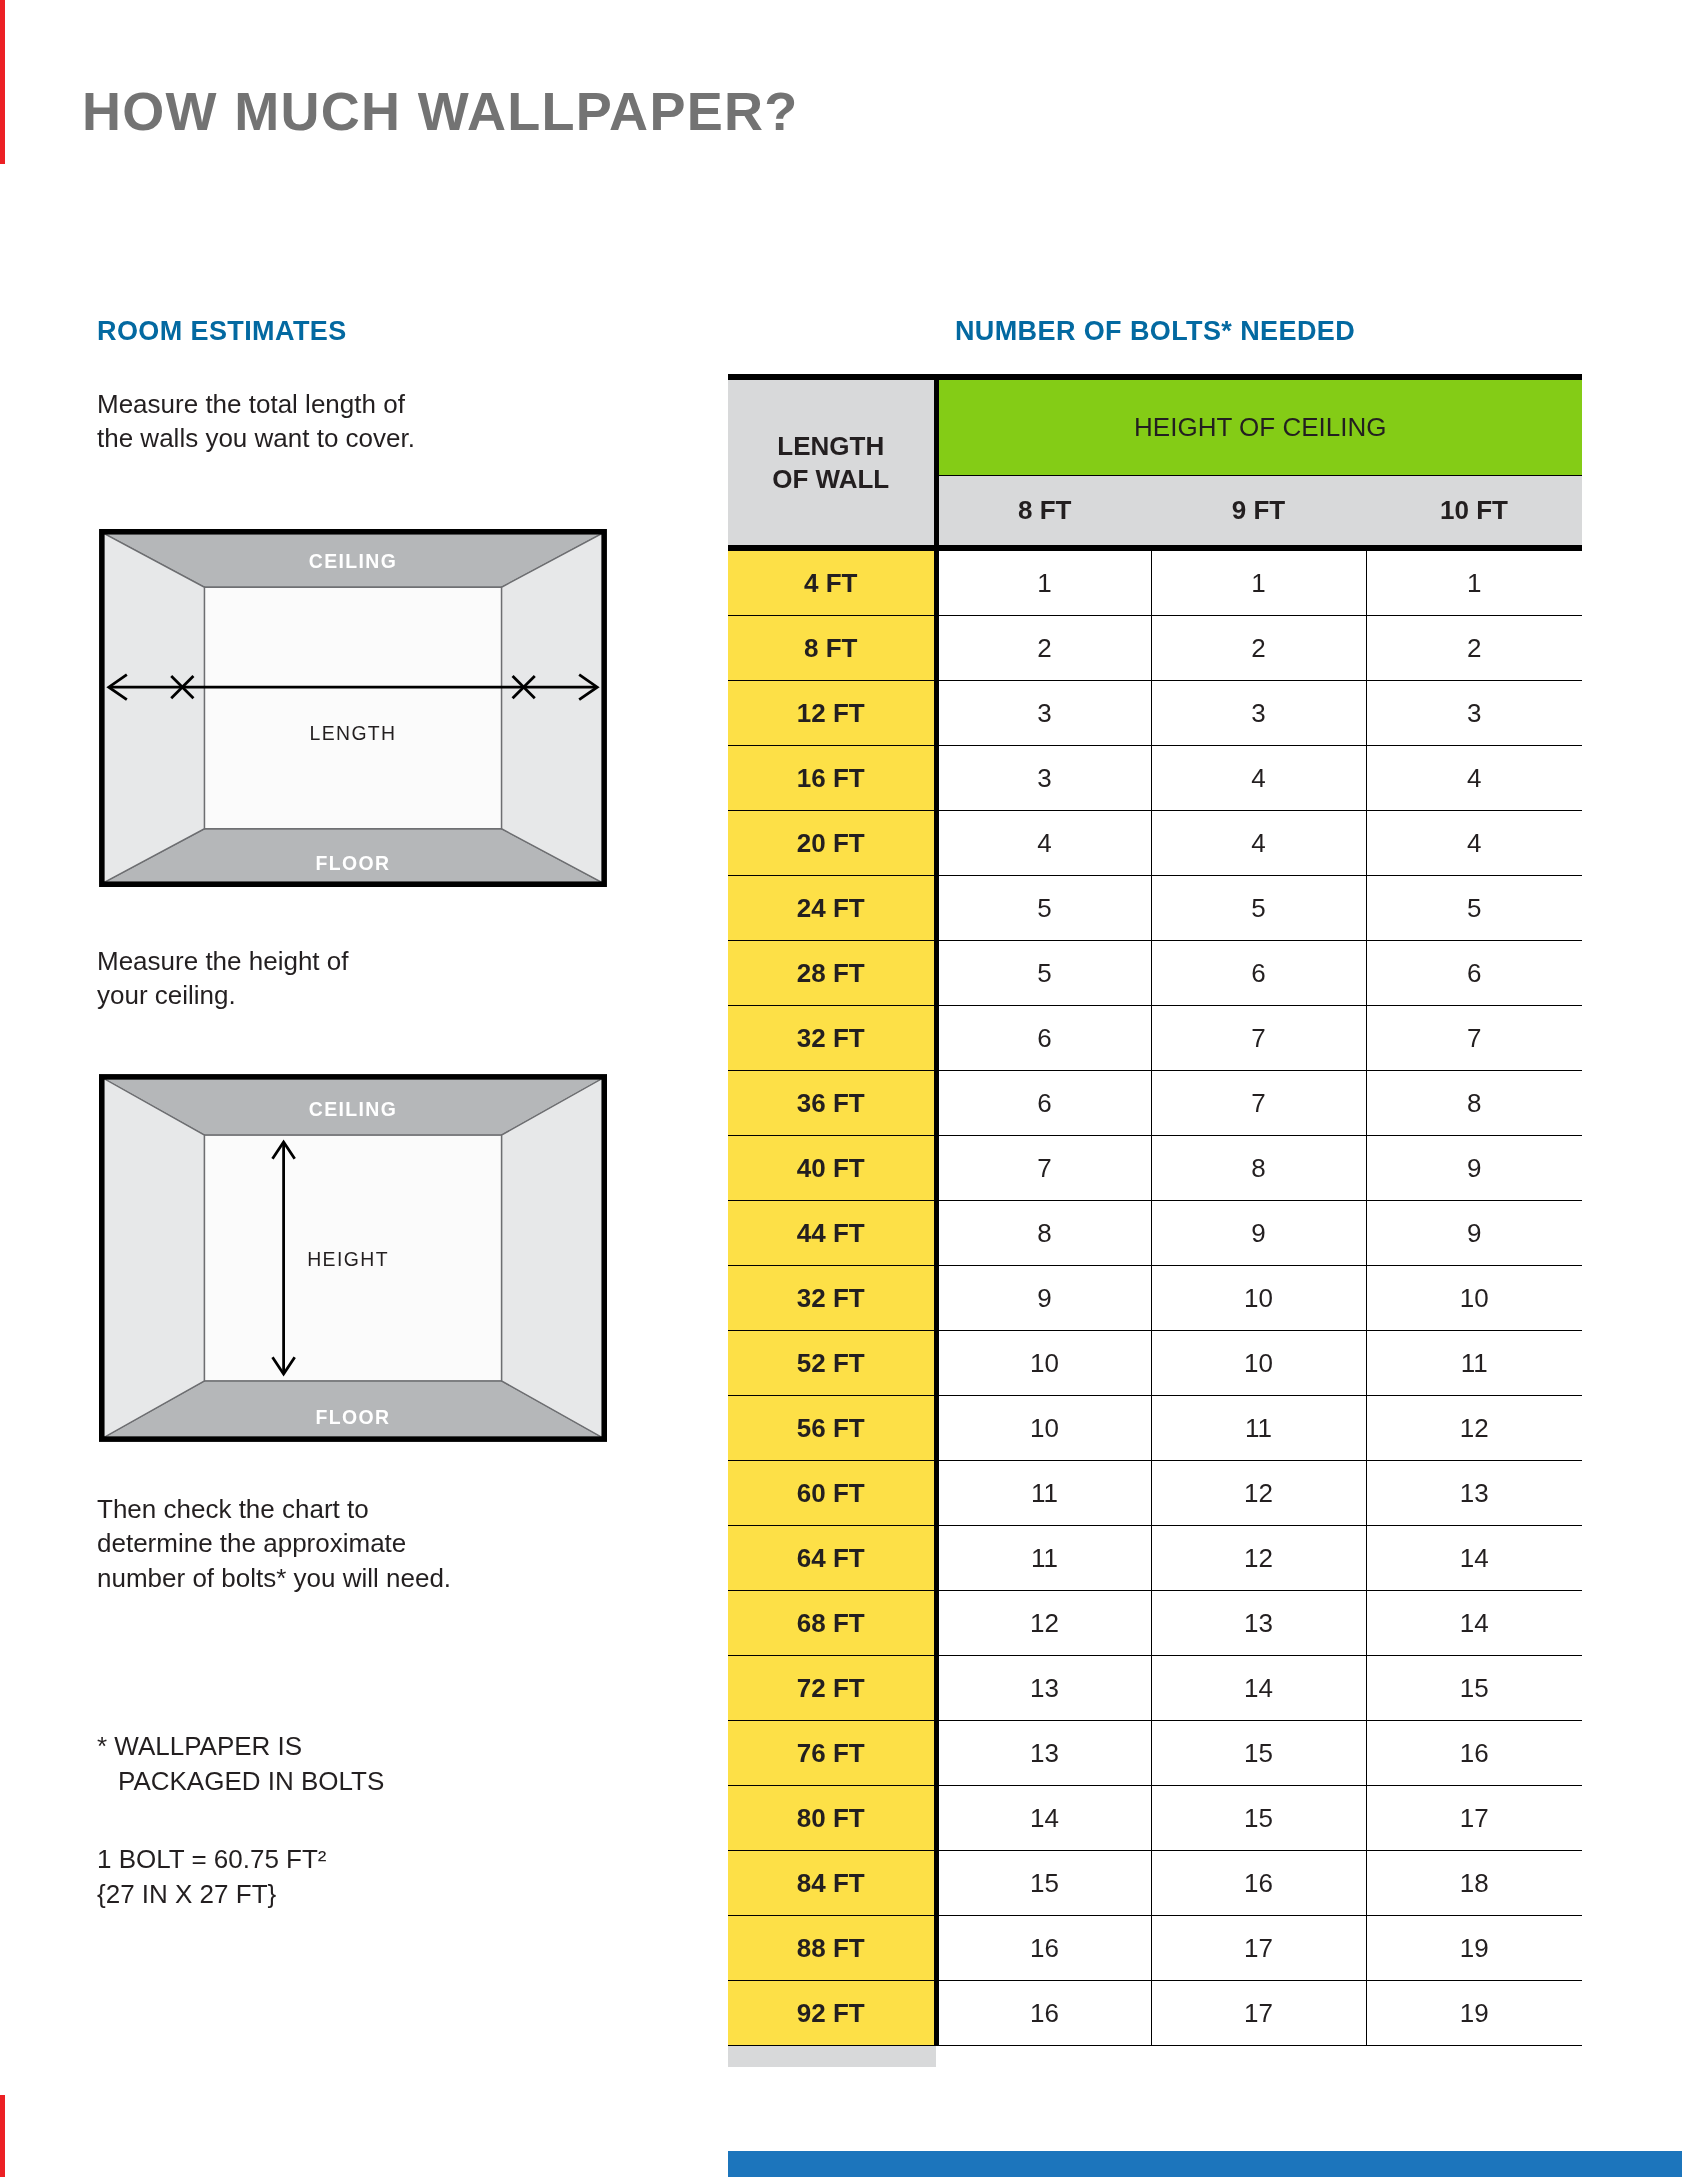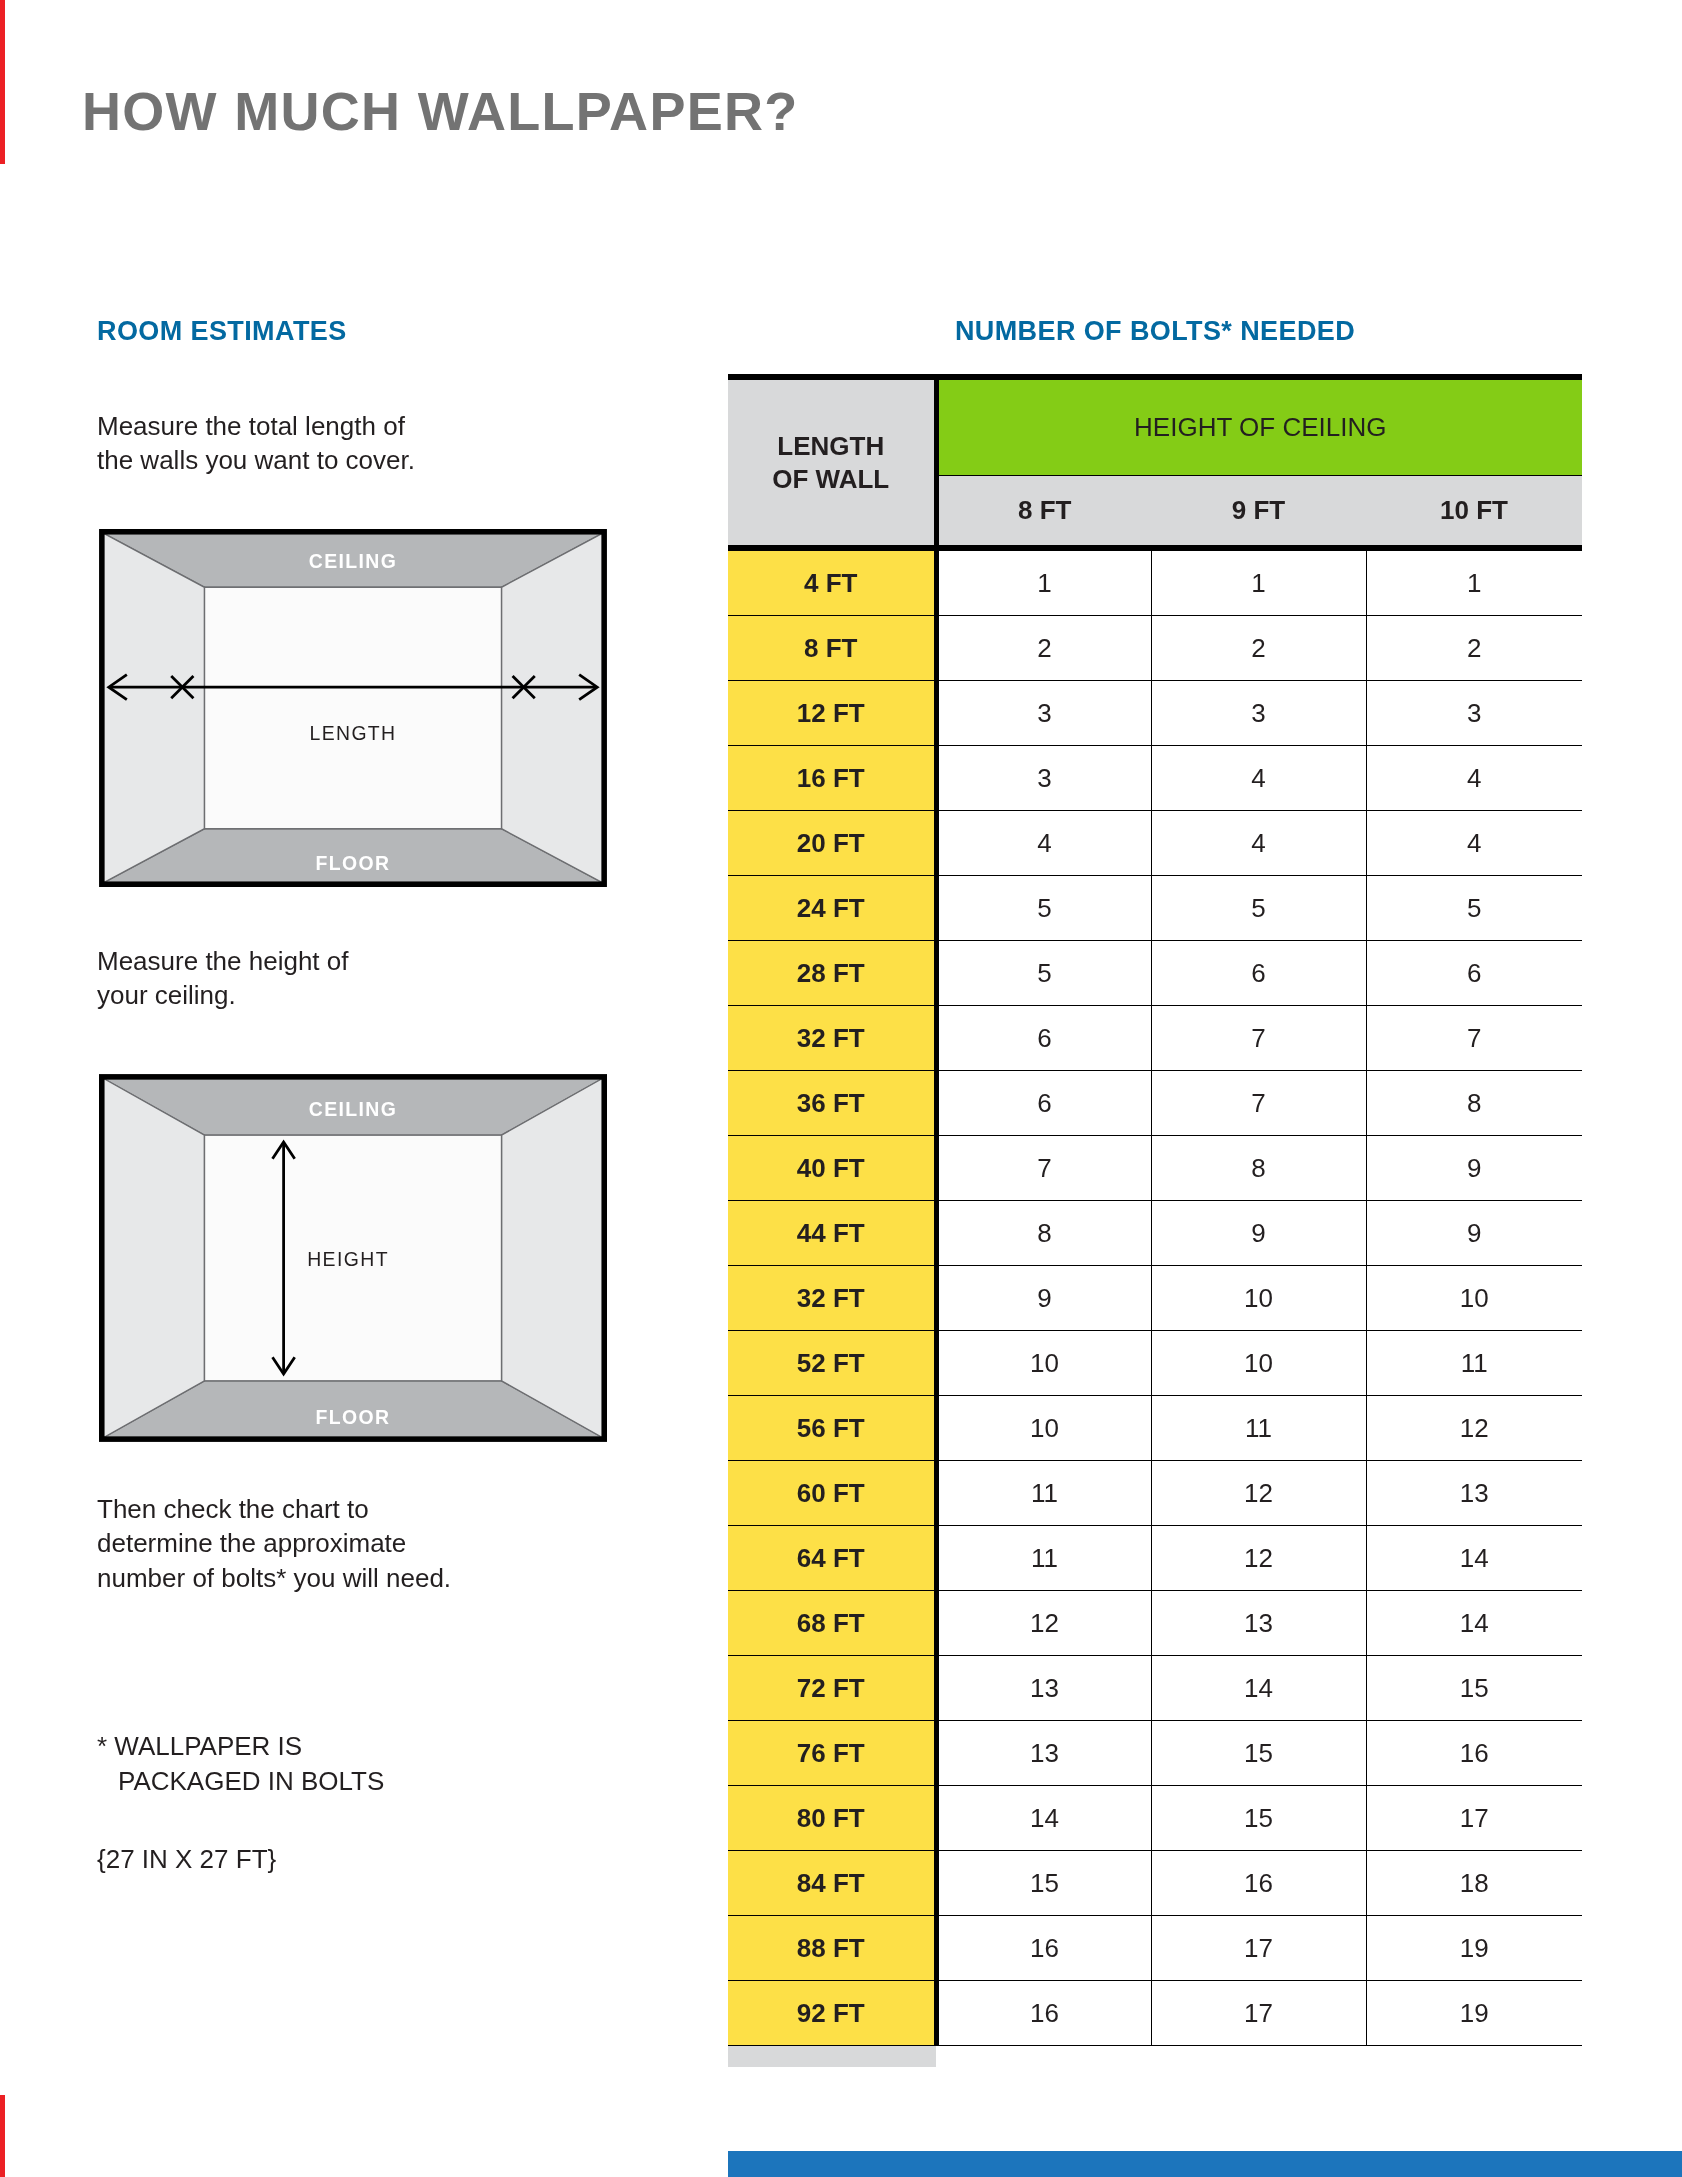--- a/index.html
+++ b/index.html
@@ -78,21 +78,21 @@
 </head>
 <body>
 
 <div class="edge-mark edge-top"></div>
 <div class="edge-mark edge-bottom"></div>
 
 <div class="abs page-title">HOW MUCH WALLPAPER?</div>
 
 <div class="left-blk section-heading" style="top:316px">ROOM ESTIMATES</div>
 
-<div class="left-blk body-text prewrap" style="top:409px">Measure the total length of
+<div class="left-blk body-text prewrap" style="top:387px">Measure the total length of
 the walls you want to cover.</div>
 
 <svg class="diagram" viewBox="0 0 366 258" style="left:99px; top:529px;" width="508" height="358">
   <polygon class="band" points="3,3 363,3 290,42 76,42"></polygon>
   <polygon class="band" points="3,255 363,255 290,216 76,216"></polygon>
   <polygon class="wall" points="3,3 76,42 76,216 3,255"></polygon>
   <polygon class="wall" points="363,3 290,42 290,216 363,255"></polygon>
   <rect class="backwall" x="76" y="42" width="214" height="174"></rect>
   <rect class="outline" x="2" y="2" width="362" height="254"></rect>
   <g class="arrowline">
@@ -132,20 +132,21 @@
 <div class="left-blk body-text prewrap" style="top:1492px">Then check the chart to
 determine the approximate
 number of bolts* you will need.</div>
 
 <div class="left-blk footnote-text" style="top:1729px">
   <div>* WALLPAPER IS</div>
   <div class="indent">PACKAGED IN BOLTS</div>
 </div>
 
 <div class="left-blk footnote-text" style="top:1842px">
+  <div>1 BOLT = 60.75 FT²</div>
   <div>{27 IN X 27 FT}</div>
 </div>
 
 <div class="table-heading section-heading">NUMBER OF BOLTS* NEEDED</div>
 
 <div class="table-area">
   <table class="bolts-table">
     <colgroup>
       <col style="width:208px">
         <col style="width:215px">

